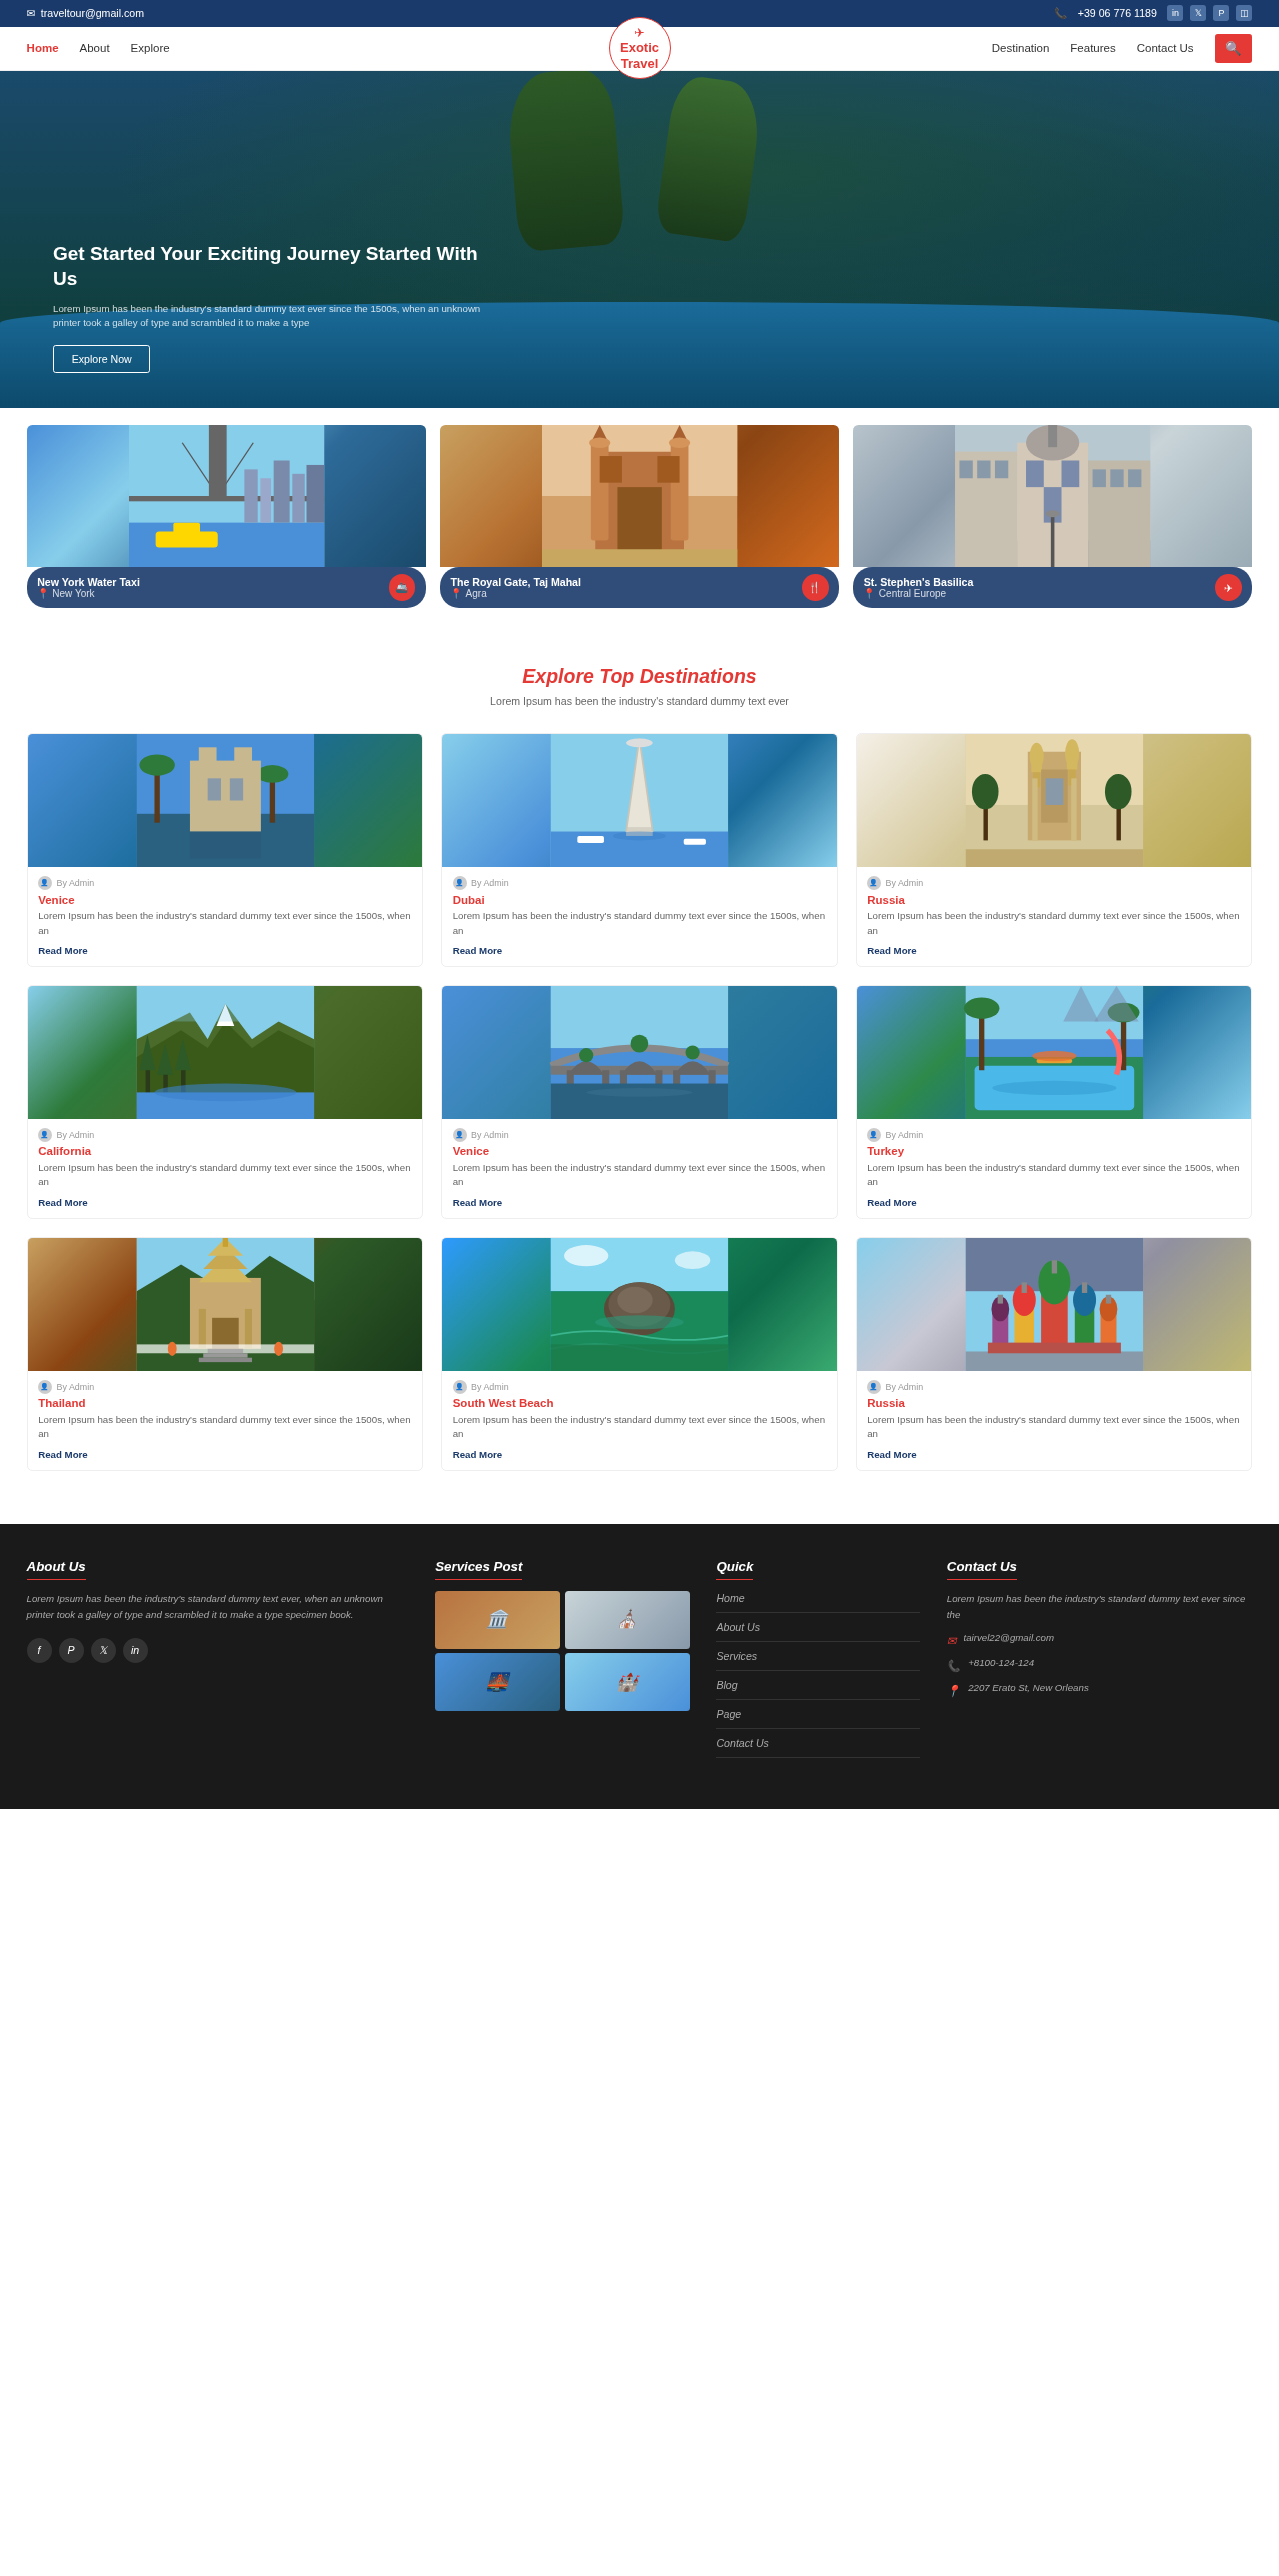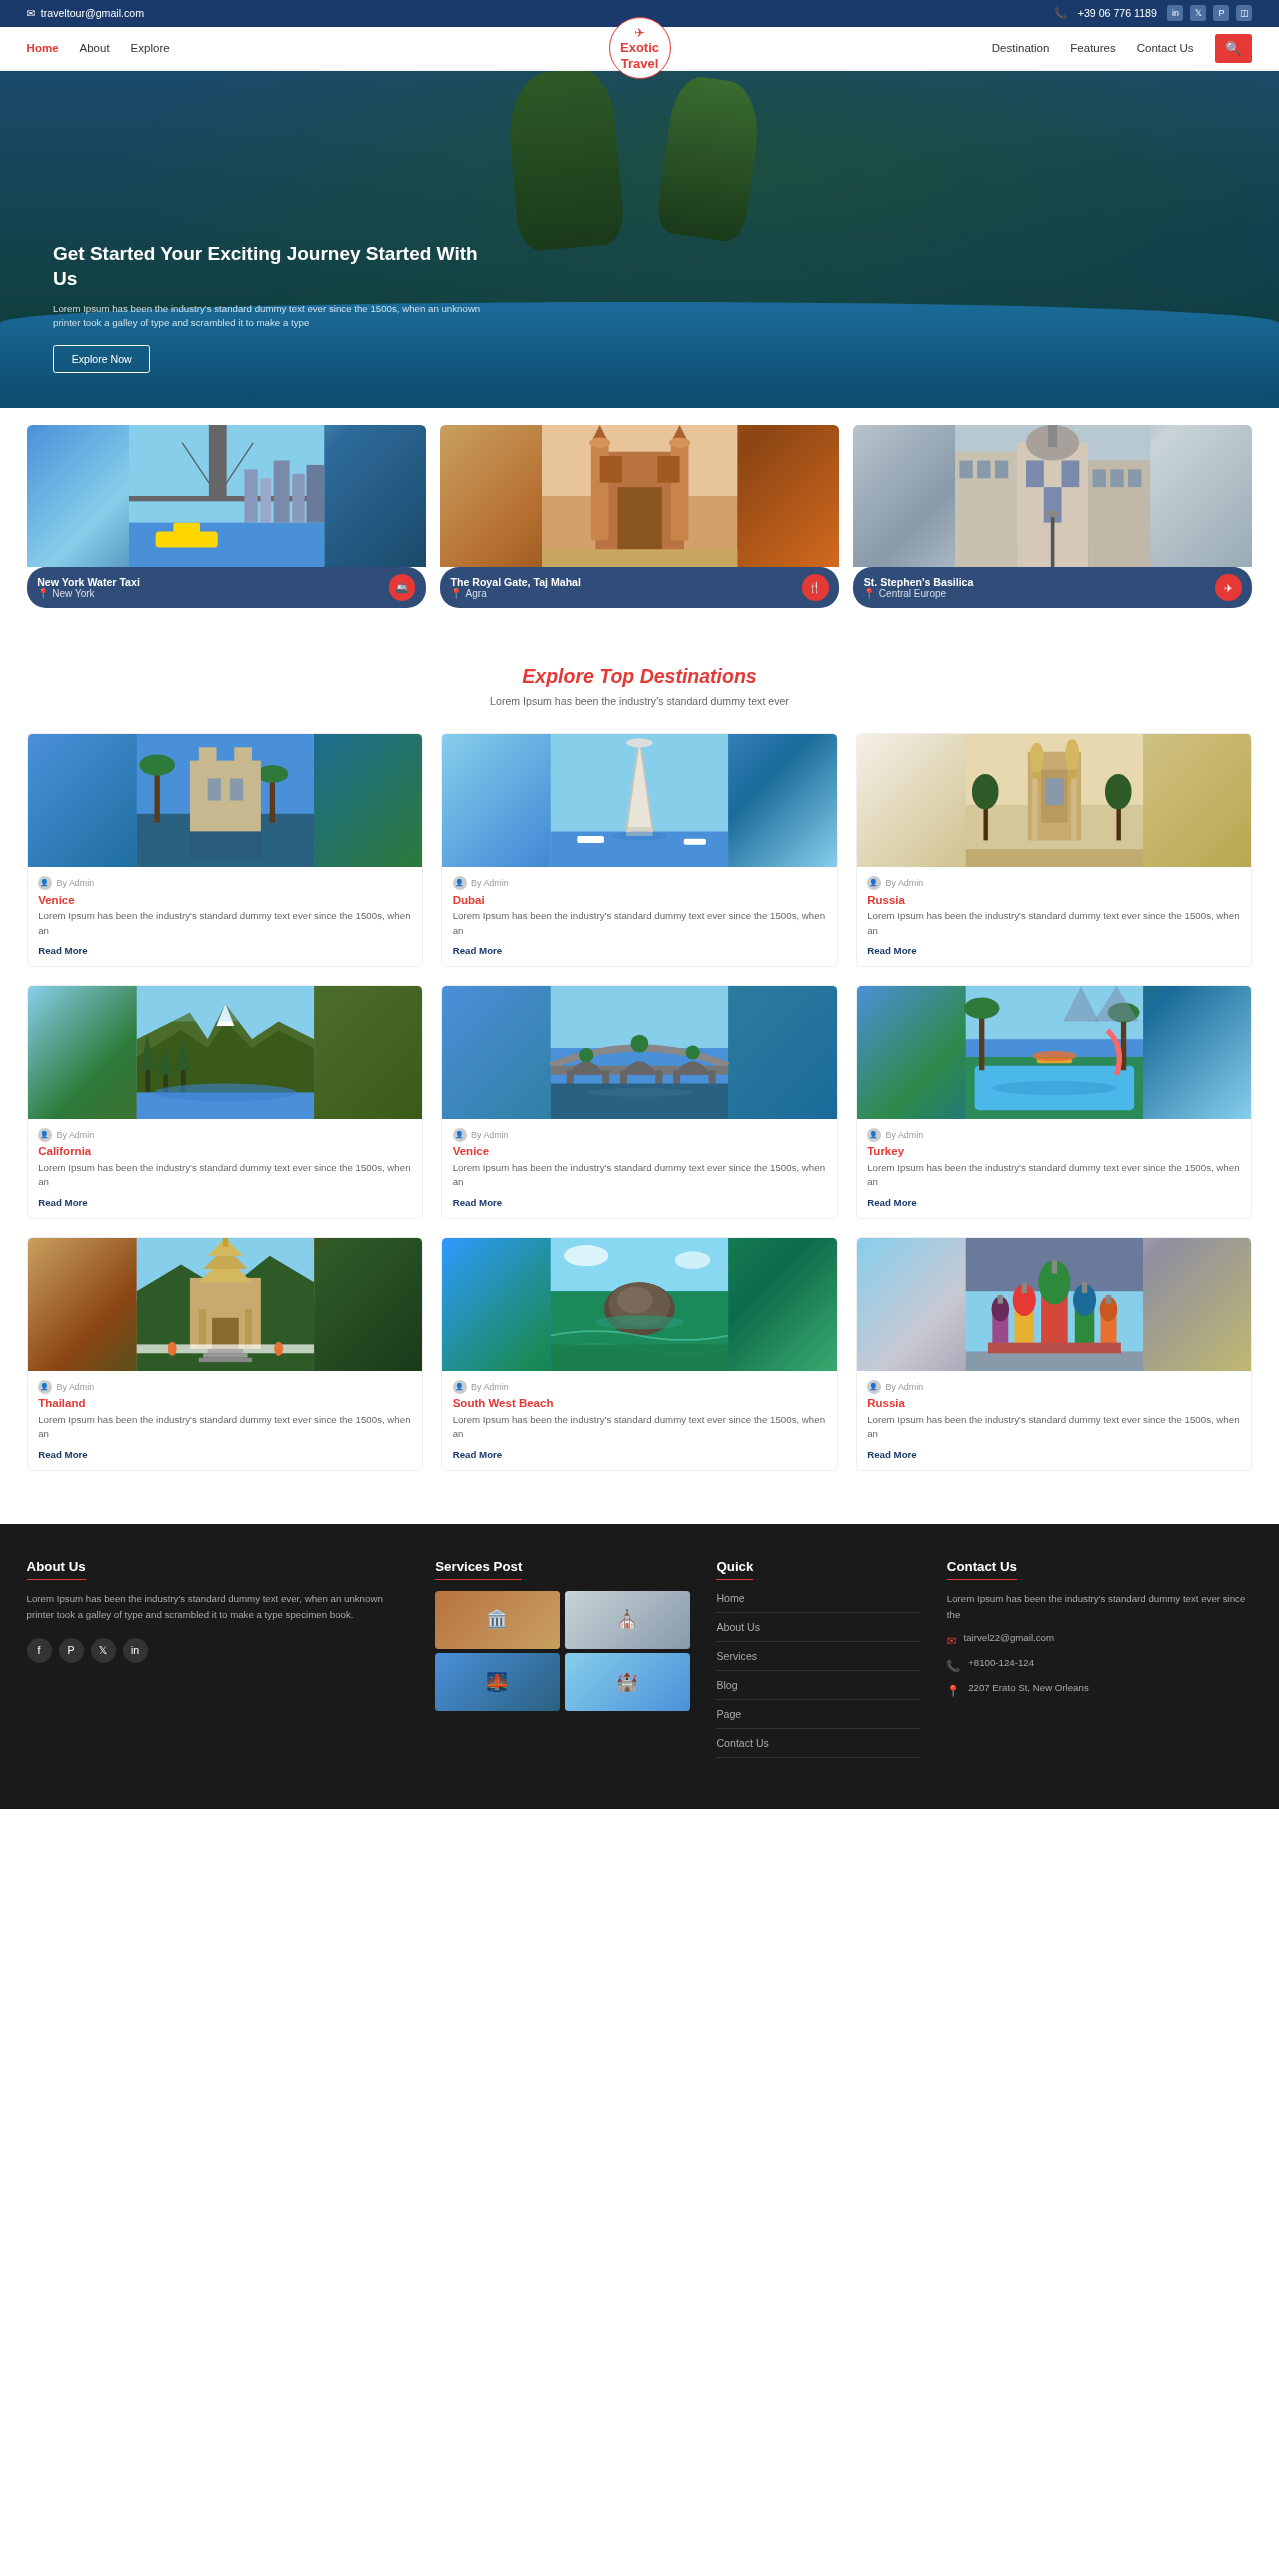--- a/index.html
+++ b/index.html
@@ -192,21 +192,21 @@
 
     .dest-body { padding: 8.9px 10.6px; }
     .by-admin { display: flex; align-items: center; gap: 4.4px; font-size: 8.9px; color: #999; margin-bottom: 3.5px; }
     .admin-avatar { width: 14px; height: 14px; border-radius: 50%; background: #ccc; display: inline-flex; align-items: center; justify-content: center; font-size: 7px; }
     .dest-name { color: #e53935; font-size: 11.5px; font-weight: bold; margin-bottom: 3.5px; }
     .dest-desc { font-size: 9.7px; color: #666; line-height: 1.5; margin-bottom: 5.3px; }
     .read-more { color: #1a3a6b; font-size: 9.7px; font-weight: bold; cursor: pointer; text-decoration: none; }
 
     
     .footer { background: #1a1a1a; color: #ccc; padding: 35px 26.6px 17.7px; }
-    .footer-grid { display: grid; grid-template-columns: 1.5fr 1fr 0.8fr 1.2fr; gap: 26.6px; margin-bottom: 26.6px; }
+    .footer-grid { display: grid; grid-template-columns: 1.5fr 1fr 0.8fr 1.2fr; gap: 26.6px; margin-bottom: 26.6px; font-style: italic; }
     .footer-col-title { color: #fff; font-size: 13.3px; font-weight: bold; margin-bottom: 10.6px; border-bottom: 1.8px solid #e53935; padding-bottom: 5.3px; display: inline-block; }
     .footer-text { font-size: 9.7px; line-height: 1.7; color: #aaa; margin-bottom: 8.9px; }
     .footer-social { display: flex; gap: 7px; margin-top: 14px; }
     .footer-social-icon { width: 25px; height: 25px; border-radius: 50%; background: #333; display: flex; align-items: center; justify-content: center; font-size: 10.6px; color: #fff; cursor: pointer; }
 
     .instagram-grid { display: grid; grid-template-columns: 1fr 1fr; gap: 4.4px; }
     .insta-placeholder {
       width: 100%;
       height: 58px;
       border-radius: 3.5px;

